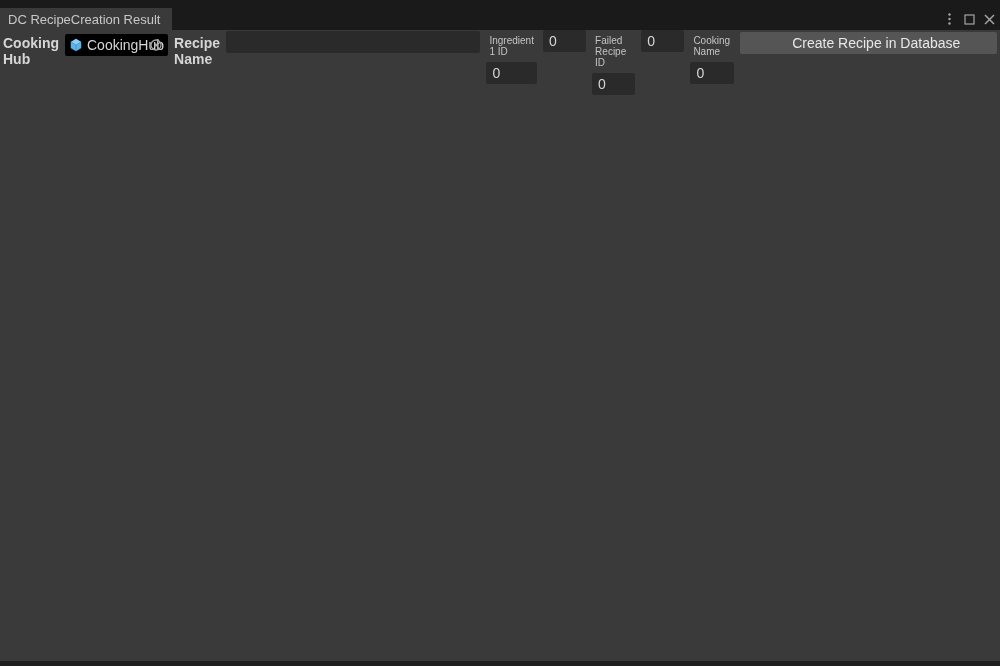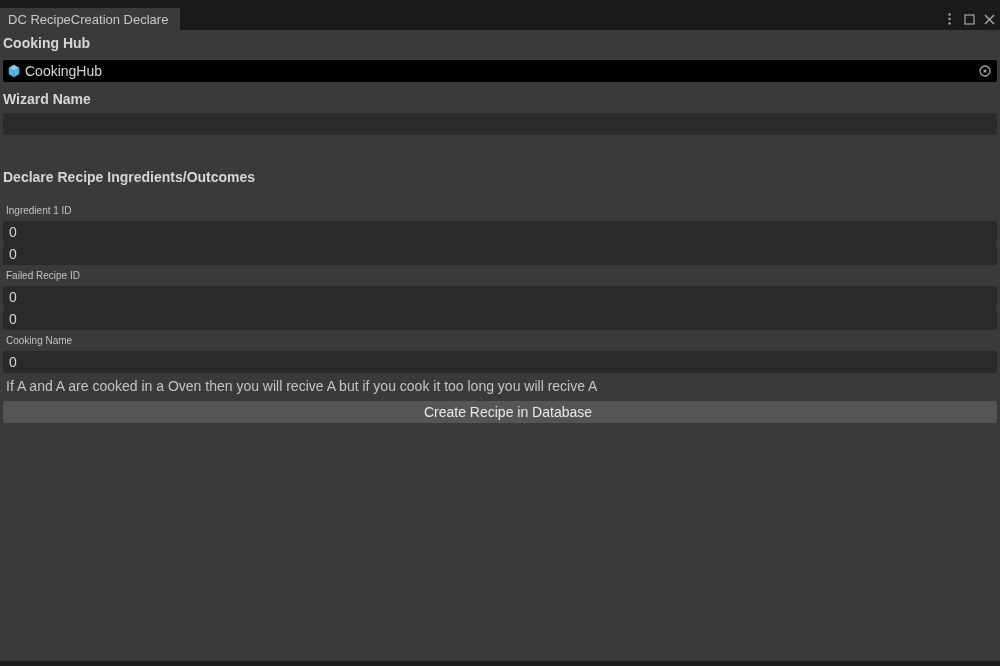--- a/index.html
+++ b/index.html
@@ -172,40 +172,40 @@
       border: none;
       width: calc(100% - 6px);
       font-family: inherit;
       padding-left: 16px;
     }
     
     .body-area {
       height: calc(100% - 30px);
       background: #3a3a3a;
       display: flex;
-      flex-direction: column;
+      flex-direction: row;
     }
     
     .resize-bar {
       position: absolute;
       bottom: 0;
       left: 0;
       right: 0;
       height: 5px;
       background: #1e1e1e;
     }
   </style>
 </head>
 <body>
 
 <div class="top-bar"></div>
 
 <div class="tab-bar">
   <div class="tab">
-    <span>DC RecipeCreation Declare</span>
+    <span>DC RecipeCreation Result</span>
   </div>
   <div class="tab-controls">
     <div class="tab-icon">
       <svg width="3" height="12" viewBox="0 0 3 12">
           <circle cx="1.5" cy="1.5" r="1.2" fill="#a5a5a5"></circle>
           <circle cx="1.5" cy="6" r="1.2" fill="#a5a5a5"></circle>
           <circle cx="1.5" cy="10.5" r="1.2" fill="#a5a5a5"></circle>
         </svg>
     </div>
     <div class="tab-icon">
@@ -237,27 +237,26 @@
     </span>
     <span class="object-name">CookingHub</span>
     <span class="picker-icon">
       <svg width="14" height="14" viewBox="0 0 14 14">
           <circle cx="7" cy="7" r="5" fill="none" stroke="#a5a5a5" stroke-width="1.3"></circle>
           <circle cx="7" cy="7" r="1.5" fill="#a5a5a5"></circle>
         </svg>
     </span>
   </div>
 
-  <div class="bold-label">Wizard Name</div>
+  <div class="bold-label">Recipe Name</div>
 
   <input type="text" class="text-input" value="" style="">
 
   <div class="spacer-row"></div>
 
-  <div class="bold-label">Declare Recipe Ingredients/Outcomes</div>
 
   <div style="height:10px"></div>
 
   <div class="field-row">
     <div class="field-label">Ingredient 1 ID</div>
     <input type="text" class="number-input" value="0" style="">
   </div>
 
   <div class="field-row">
     <input type="text" class="number-input" value="0" style="">
@@ -270,21 +269,20 @@
 
   <div class="field-row">
     <input type="text" class="number-input" value="0" style="">
   </div>
 
   <div class="field-row">
     <div class="field-label">Cooking Name</div>
     <input type="text" class="number-input" value="0" style="">
   </div>
 
-  <div class="description-text">If A and A are cooked in a Oven then you will recive A but if you cook it too long you will recive A</div>
 
   <button class="create-button">
     <span>Create Recipe in Database</span>
   </button>
 
 </div>
 
 <div class="resize-bar"></div>
 
 </body></html>

